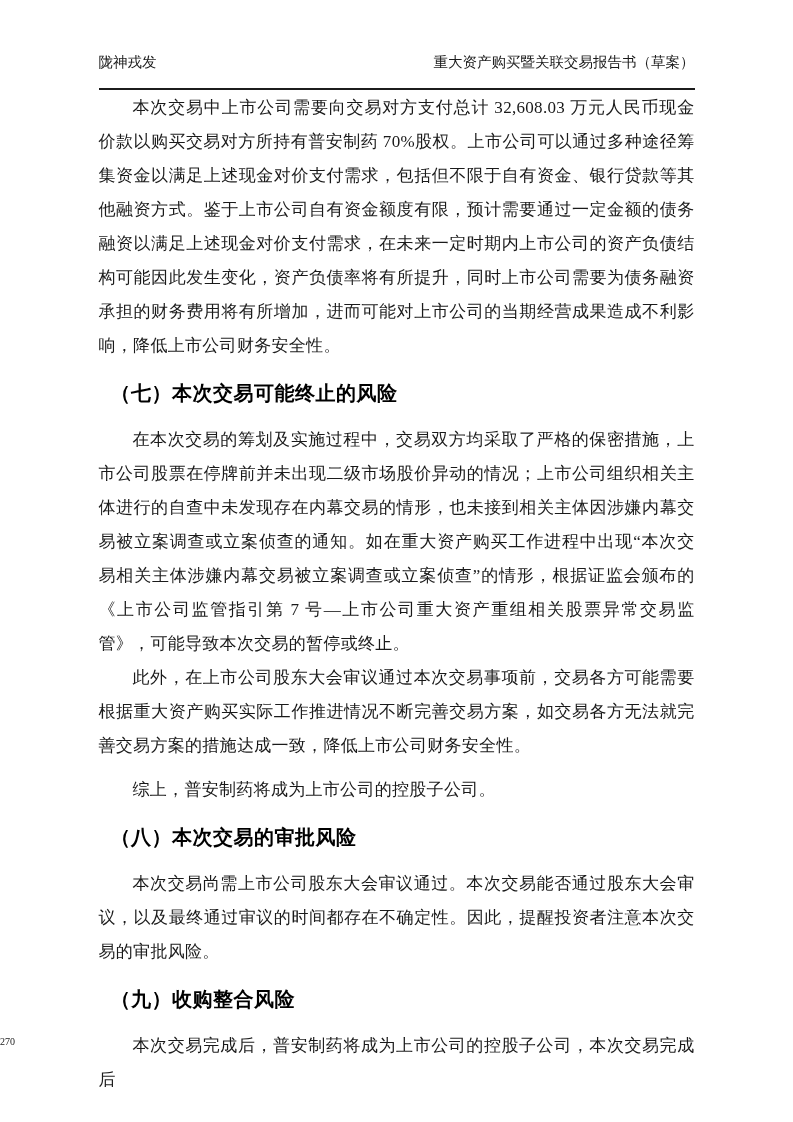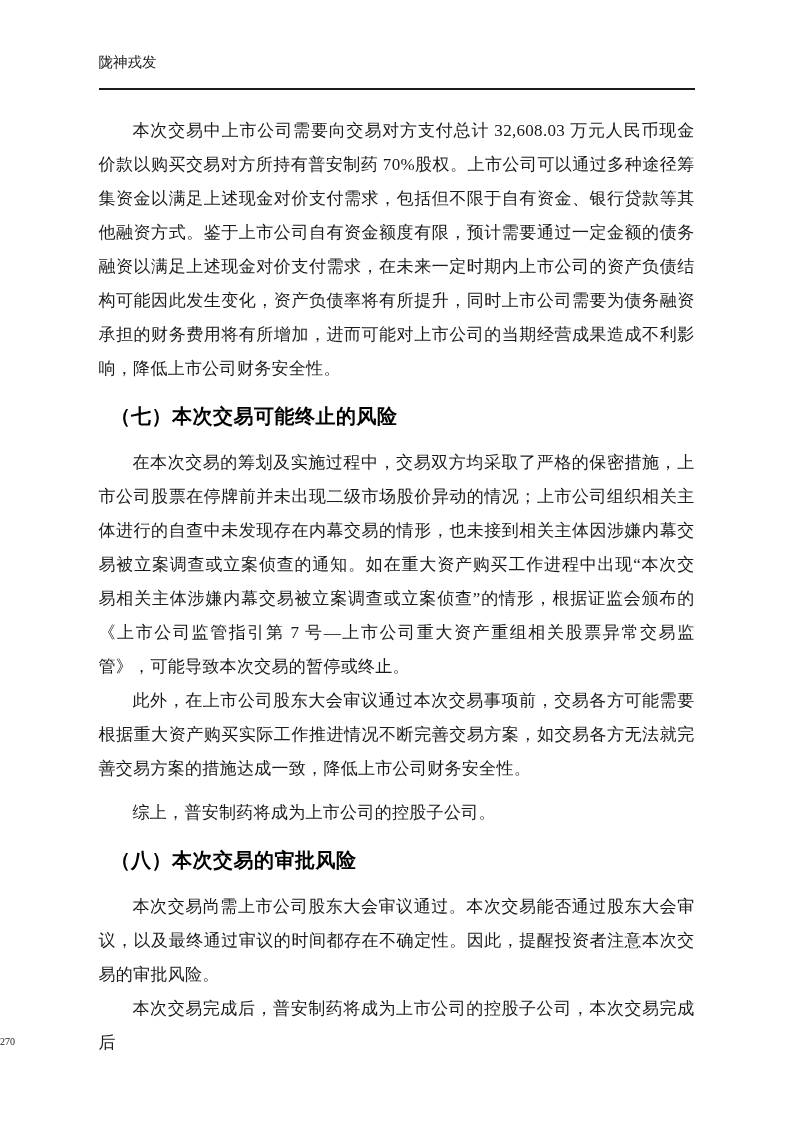--- a/index.html
+++ b/index.html
@@ -28,21 +28,21 @@
     justify-content: space-between;
     align-items: flex-end;
     font-size: 14.5px;
     line-height: 20px;
     padding-bottom: 16px;
     border-bottom: 2px solid #1c1c1c;
   }
   .doc-header .hleft  { white-space: nowrap; }
   .doc-header .hright { white-space: nowrap; }
   .content {
-    padding-top: 24px;
+    padding-top: 1px;
   }
   .para {
     margin: 0;
     font-size: 17px;
     line-height: 34px;
     text-align: justify;
     text-indent: 2em;
     letter-spacing: 0.3px;
   }
   .para.spaced-top {
@@ -68,38 +68,40 @@
   }
 </style>
 </head>
 <body>
 
 <div class="page">
   <div class="inner">
 
     <div class="doc-header">
       <span class="hleft">陇神戎发</span>
+      <span class="hright">重大资产购买暨关联交易报告书（草案）</span>
     </div>
 
     <div class="content">
 
       <p class="para">本次交易中上市公司需要向交易对方支付总计 32,608.03 万元人民币现金价款以购买交易对方所持有普安制药 70%股权。上市公司可以通过多种途径筹集资金以满足上述现金对价支付需求，包括但不限于自有资金、银行贷款等其他融资方式。鉴于上市公司自有资金额度有限，预计需要通过一定金额的债务融资以满足上述现金对价支付需求，在未来一定时期内上市公司的资产负债结构可能因此发生变化，资产负债率将有所提升，同时上市公司需要为债务融资承担的财务费用将有所增加，进而可能对上市公司的当期经营成果造成不利影响，降低上市公司财务安全性。</p>
 
       <h2 class="section-heading">（七）本次交易可能终止的风险</h2>
 
       <p class="para">在本次交易的筹划及实施过程中，交易双方均采取了严格的保密措施，上市公司股票在停牌前并未出现二级市场股价异动的情况；上市公司组织相关主体进行的自查中未发现存在内幕交易的情形，也未接到相关主体因涉嫌内幕交易被立案调查或立案侦查的通知。如在重大资产购买工作进程中出现“本次交易相关主体涉嫌内幕交易被立案调查或立案侦查”的情形，根据证监会颁布的《上市公司监管指引第 7 号—上市公司重大资产重组相关股票异常交易监管》，可能导致本次交易的暂停或终止。</p>
 
       <p class="para">此外，在上市公司股东大会审议通过本次交易事项前，交易各方可能需要根据重大资产购买实际工作推进情况不断完善交易方案，如交易各方无法就完善交易方案的措施达成一致，降低上市公司财务安全性。</p>
 
       <p class="para spaced-top">综上，普安制药将成为上市公司的控股子公司。</p>
 
       <h2 class="section-heading">（八）本次交易的审批风险</h2>
 
       <p class="para">本次交易尚需上市公司股东大会审议通过。本次交易能否通过股东大会审议，以及最终通过审议的时间都存在不确定性。因此，提醒投资者注意本次交易的审批风险。</p>
 
+      <h2 class="section-heading">（九）收购整合风险</h2>
 
       <p class="para">本次交易完成后，普安制药将成为上市公司的控股子公司，本次交易完成后</p>
 
     </div>
   </div>
 
   <div class="page-footer">270</div>
 </div>
 
 </body></html>

